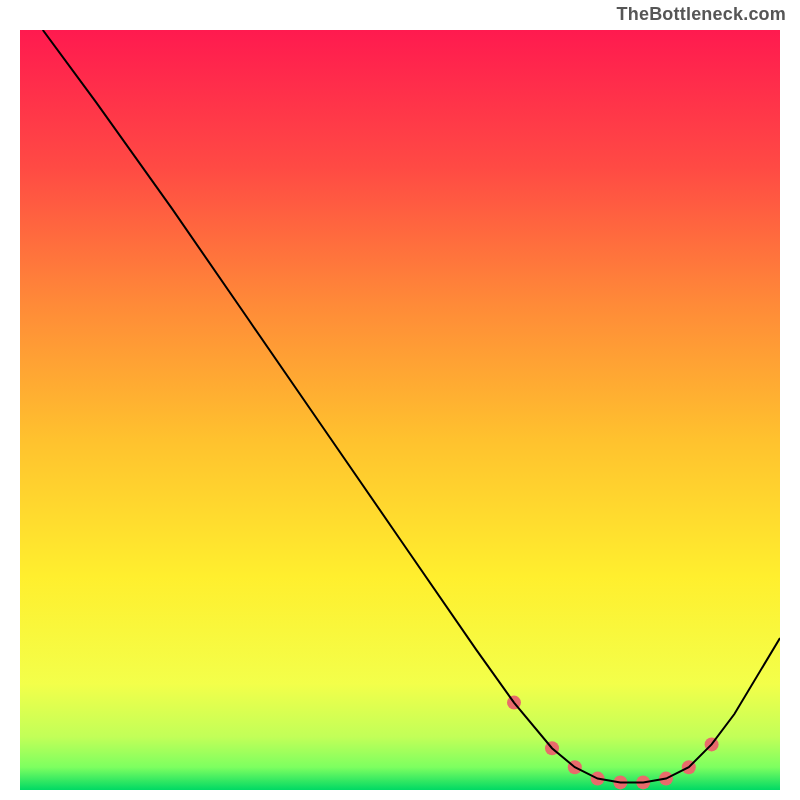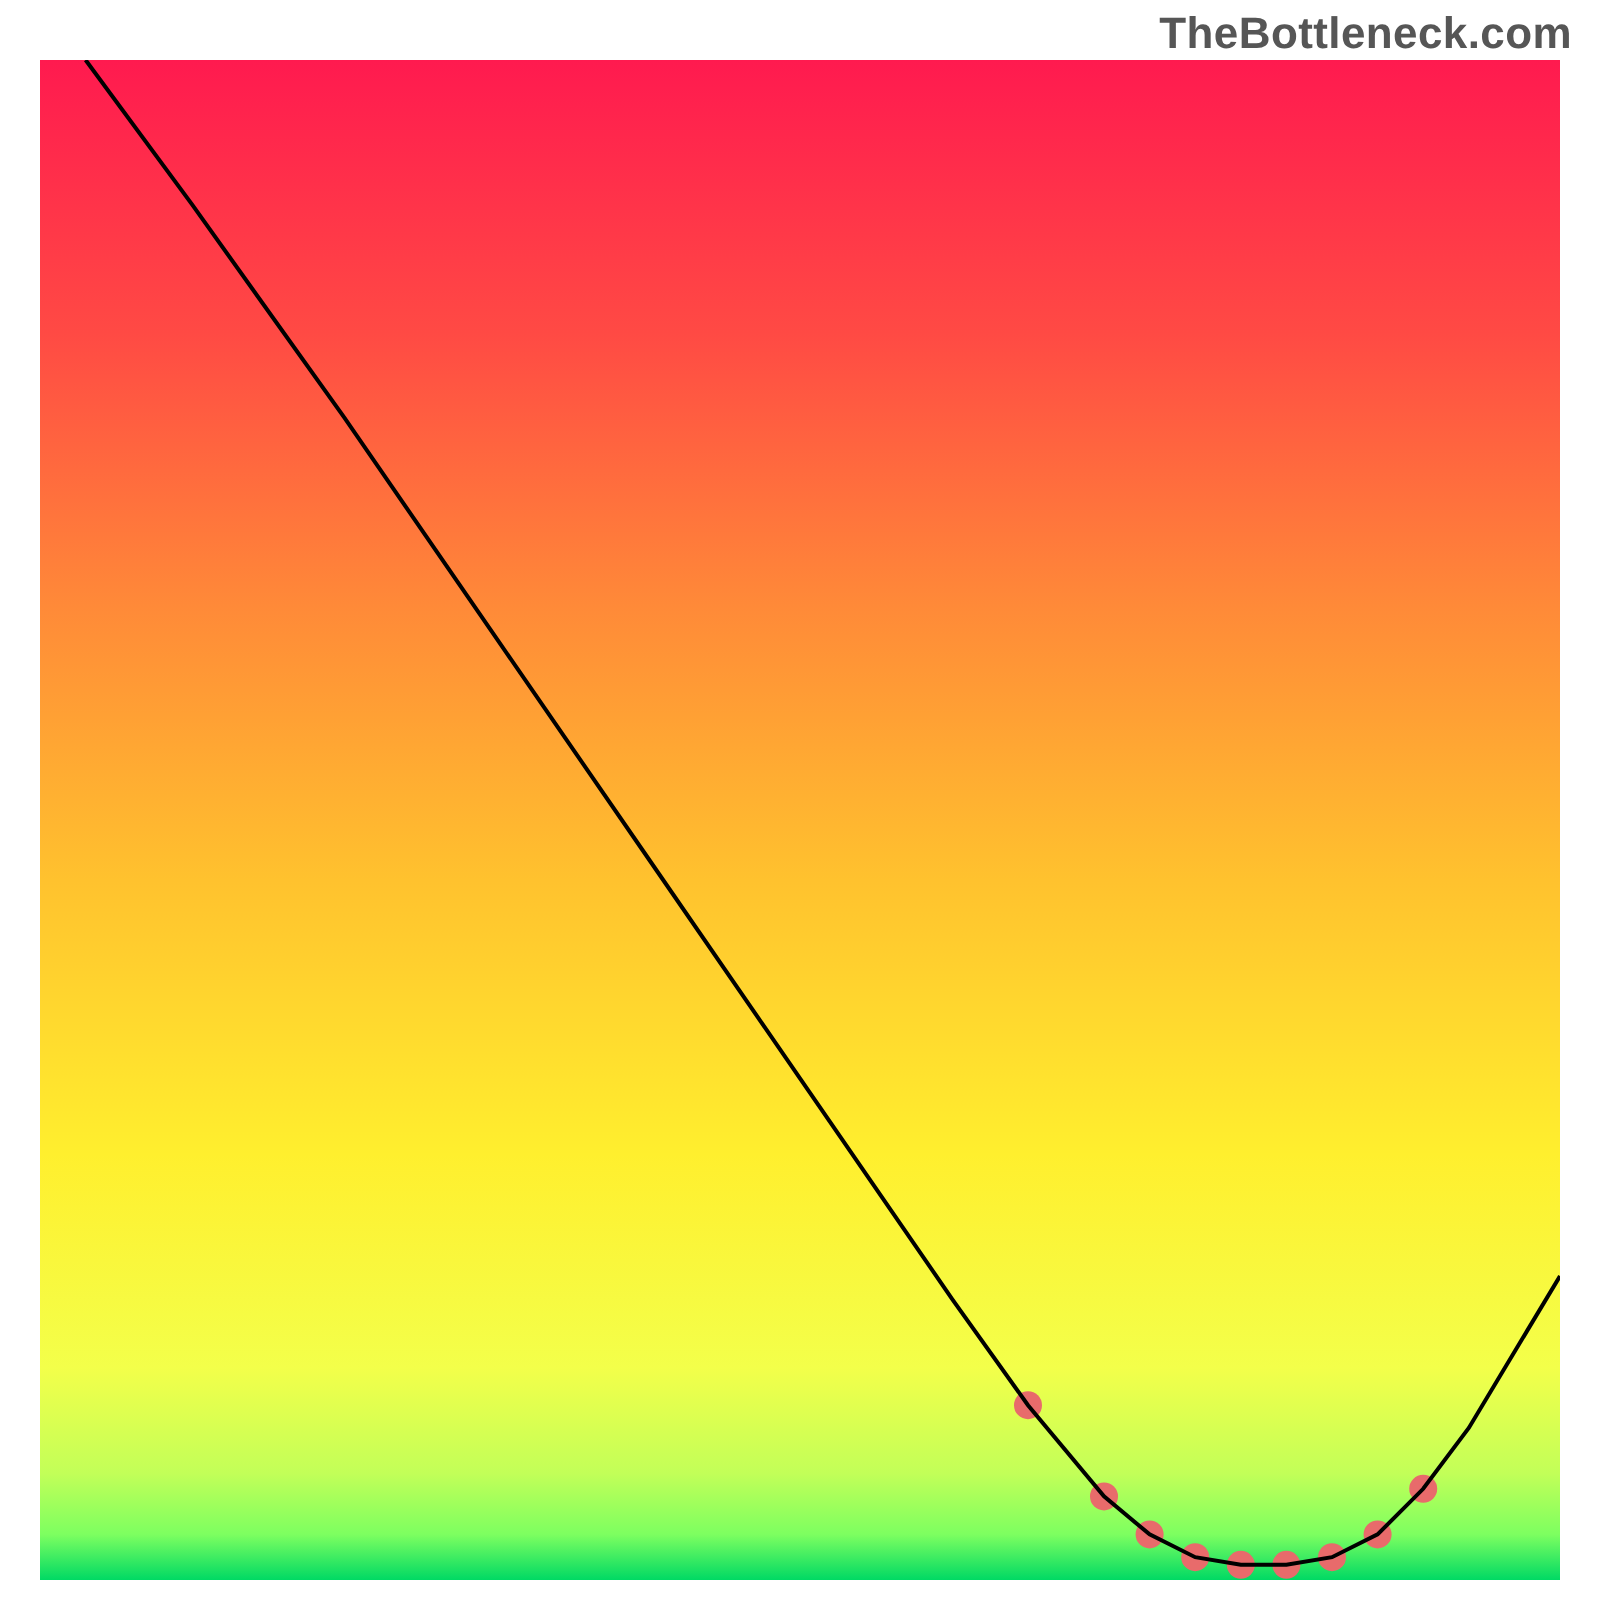--- a/index.html
+++ b/index.html
@@ -12,21 +12,21 @@
   }
   .container {
     position: relative;
     width: 800px;
     height: 800px;
   }
   .attribution {
     position: absolute;
     top: 4px;
     right: 14px;
-    font-size: 22px;
+    font-size: 18px;
     font-weight: bold;
     color: #565656;
     letter-spacing: 0.2px;
   }
   .plot {
     position: absolute;
     left: 20px;
     top: 30px;
     width: 760px;
     height: 760px;

